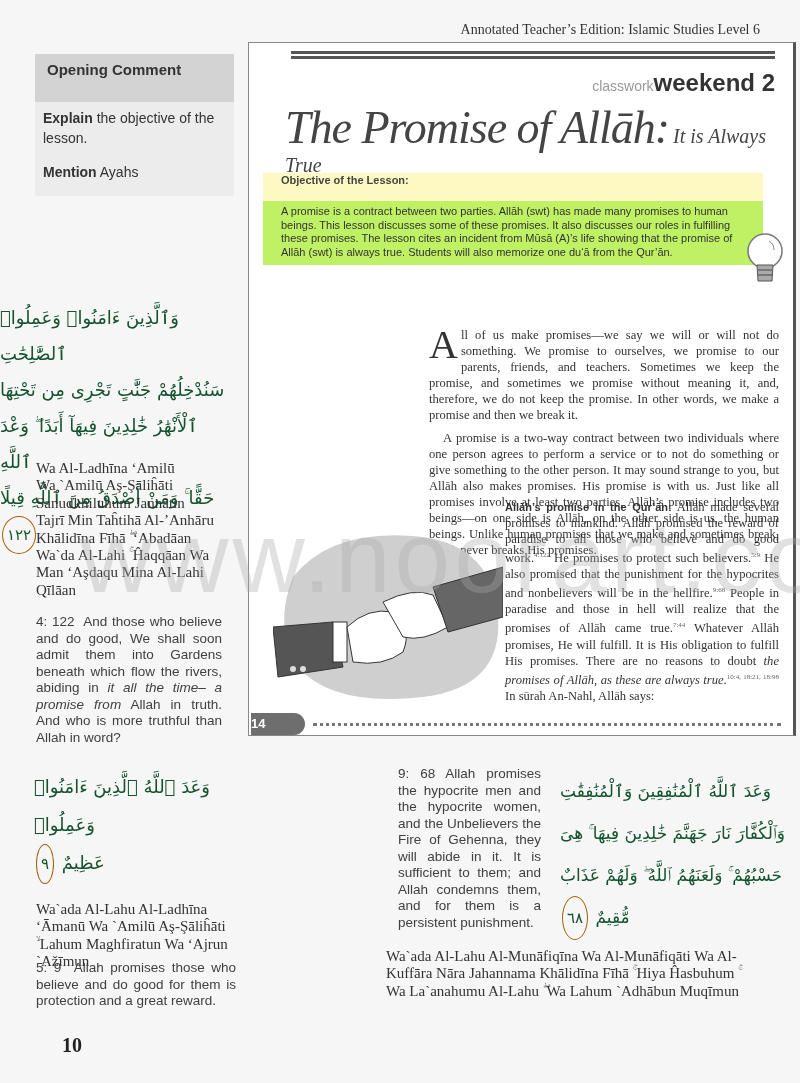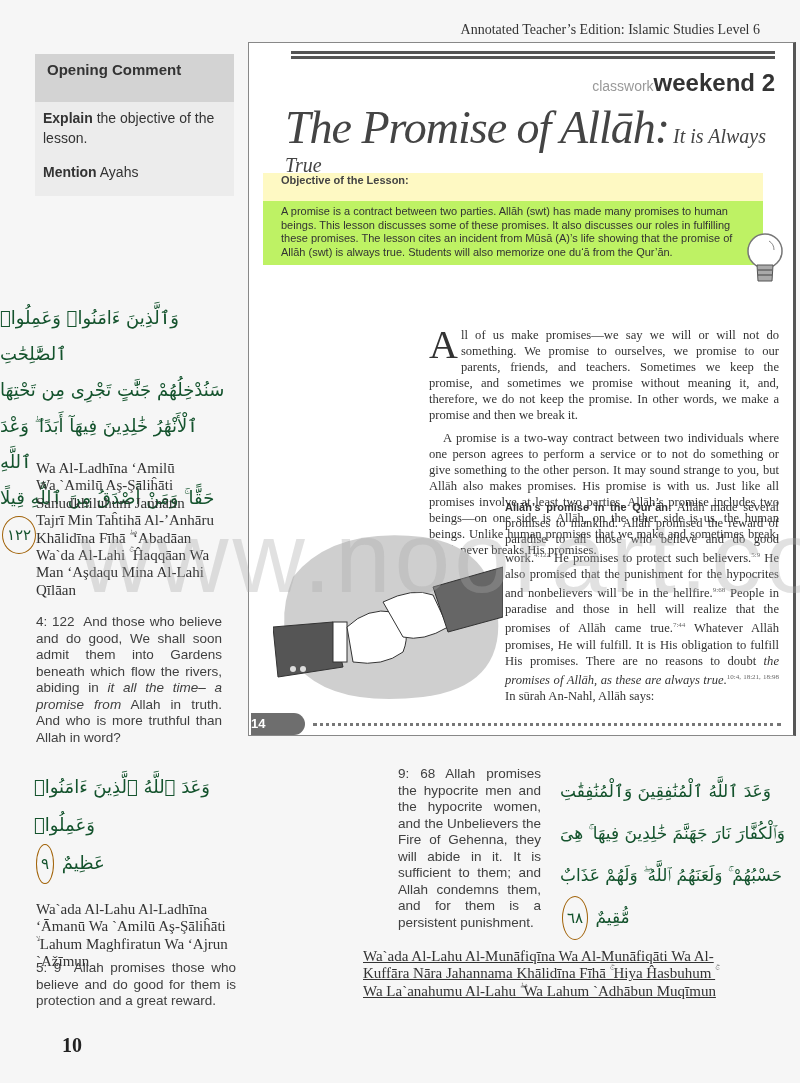--- a/index.html
+++ b/index.html
@@ -76,21 +76,21 @@
   .verse1-tr { position: absolute; left: 36px; top: 460px; width: 200px; }
   .translation { font-family: "Liberation Sans", sans-serif; font-size: 13.5px; line-height: 16.5px; color: #404040; text-align: justify; }
   .verse1-en { position: absolute; left: 36px; top: 614px; width: 186px; }
 
   .verse2-ar { position: absolute; left: 34px; top: 768px; width: 218px; font-size: 18px; line-height: 38px; }
   .verse2-tr { position: absolute; left: 36px; top: 894px; width: 240px; margin-top: 7px; }
   .verse2-en { position: absolute; left: 36px; top: 960px; width: 200px; }
 
   .verse3-en { position: absolute; left: 398px; top: 766px; width: 143px; }
   .verse3-ar { position: absolute; left: 560px; top: 770px; width: 226px; font-size: 17px; line-height: 42px; }
-  .verse3-tr { position: absolute; left: 363px; top: 948px; width: 410px; text-decoration: underline; }
+  .verse3-tr { position: absolute; left: 386px; top: 948px; width: 410px; }
 
   .page-footer-num { position: absolute; left: 62px; top: 1034px; font-family: "Liberation Serif", serif; font-weight: bold; font-size: 20px; color: #222; }
 
   .watermark { position: absolute; left: 80px; top: 500px; font-family: "Liberation Sans", sans-serif;
     font-size: 100px; color: rgba(170,170,170,0.35); letter-spacing: 4px; pointer-events: none; white-space: nowrap; }
   .ayah-marker { display: inline-block; font-size: 15px; border: 1px solid #a16207; border-radius: 50%; padding: 0 4px; margin: 0 2px; }
 </style>
 </head>
 <body>
 

